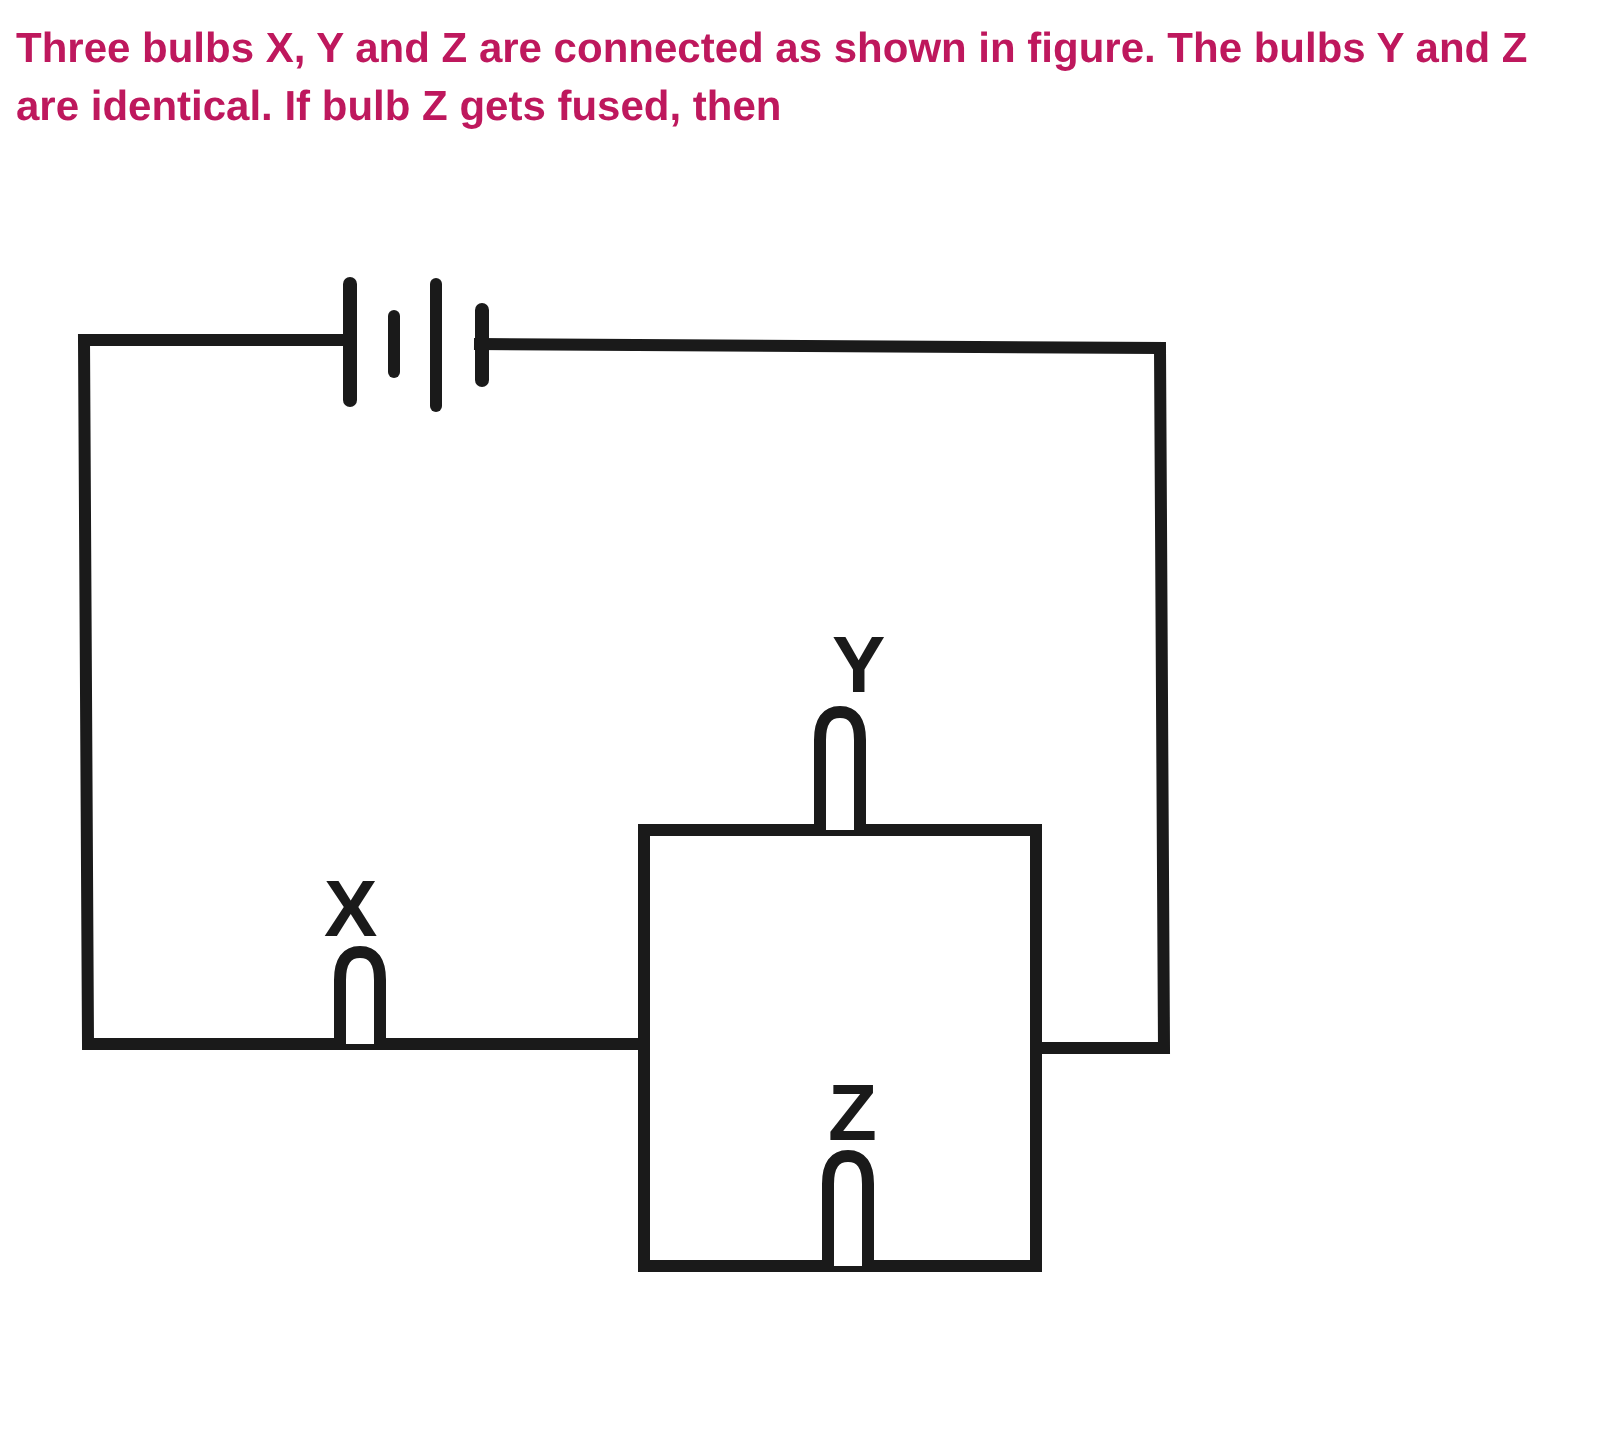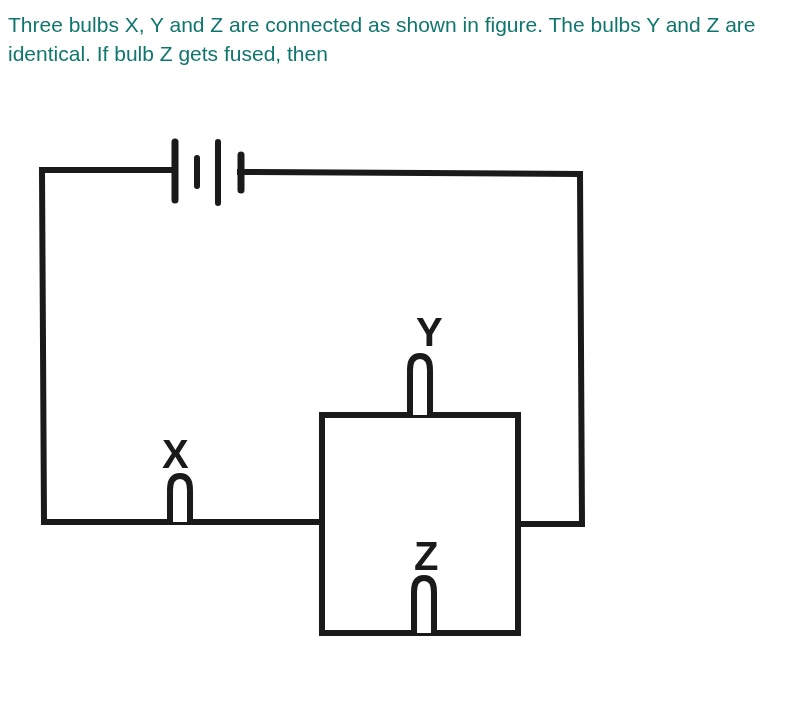--- a/index.html
+++ b/index.html
@@ -1,21 +1,22 @@
 <!DOCTYPE html>
 <html><head>
   <meta charset="utf-8">
   <style>
     html, body { margin: 0; padding: 0; background: #ffffff; }
     body { width: 800px; height: 726px; position: relative; overflow: hidden; }
     .question {
       position: absolute; left: 8px; top: 10px; width: 790px;
       font-family: "Liberation Sans", sans-serif;
-      font-size: 21px; line-height: 29px; color: #0f766e;
+      font-size: 21px; line-height: 29px; color: #be185d;
       margin: 0;
+      font-weight: bold;
     }
     .figure { position: absolute; left: 0; top: 0; }
     .label {
       font-family: "Liberation Sans", sans-serif;
       font-size: 40px; font-weight: bold; fill: #1a1a1a;
     }
   </style>
 </head>
 <body>
 

